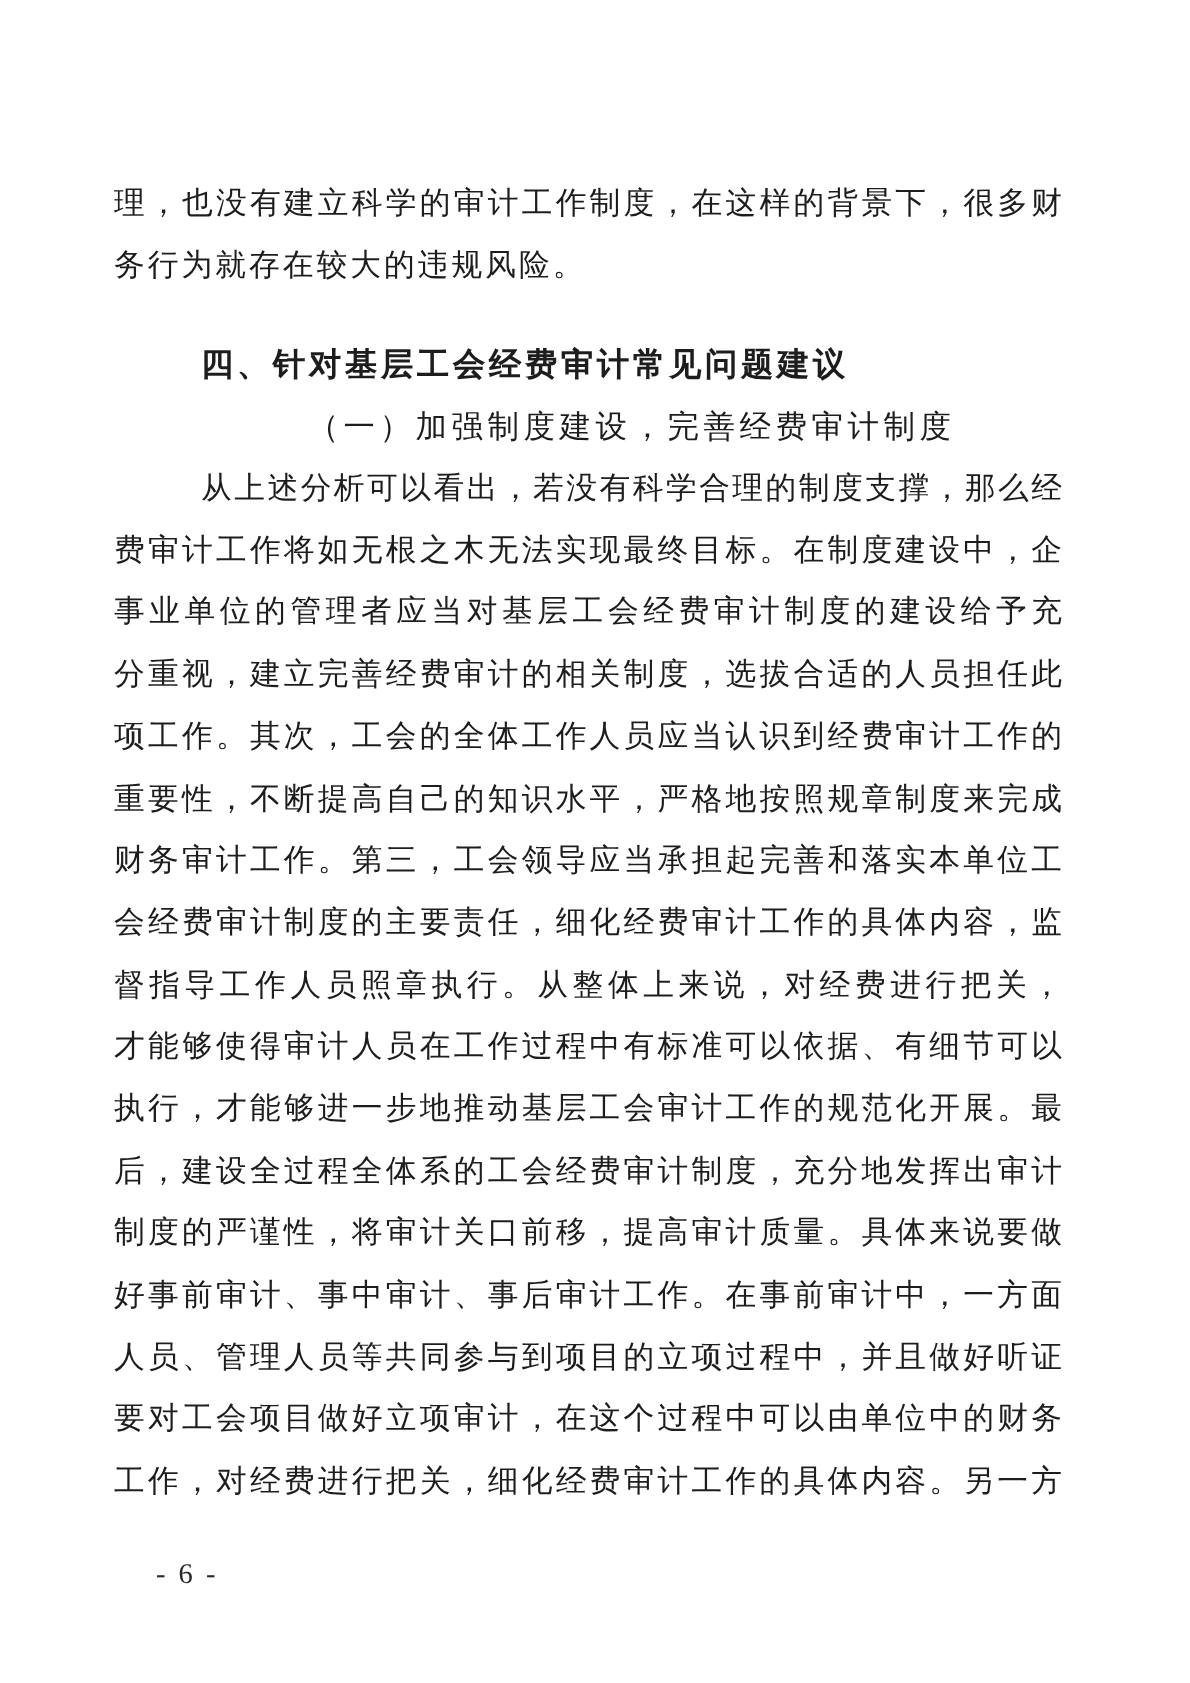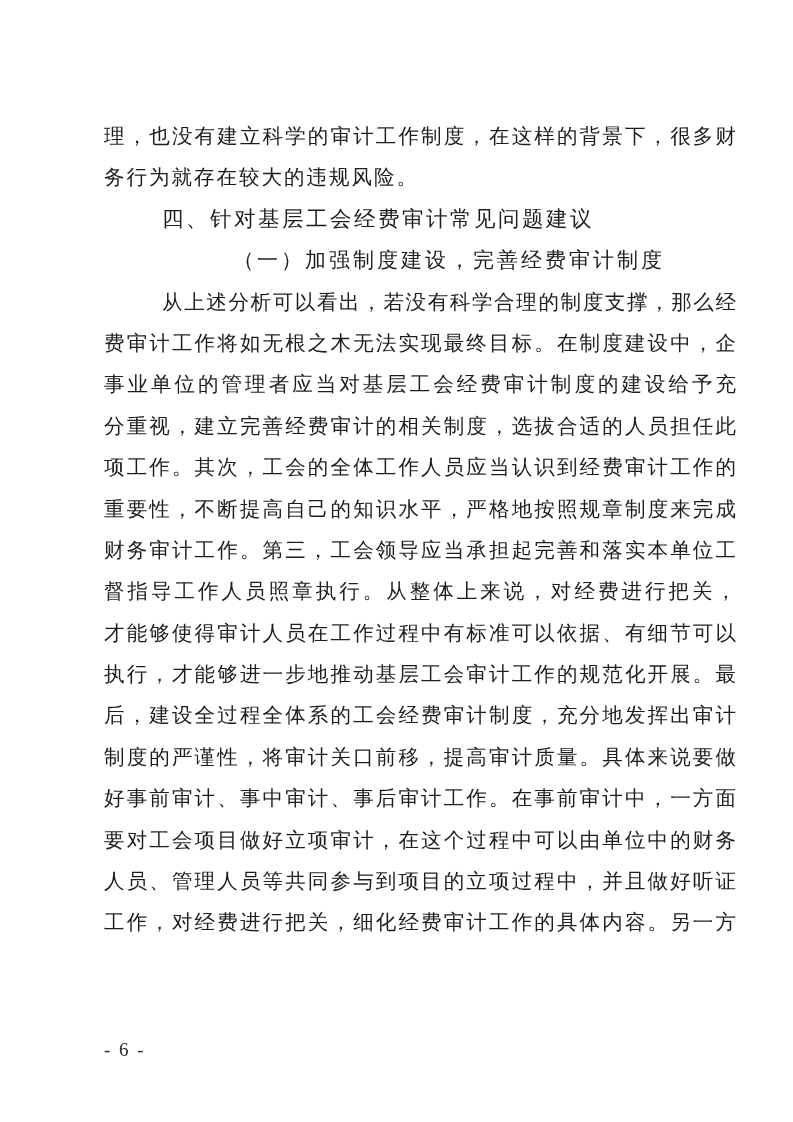--- a/index.html
+++ b/index.html
@@ -10,21 +10,21 @@
   .page{
     position:relative;
     width:793px;
     height:1122px;
     background:var(--page-bg);
     overflow:hidden;
     font-family:"Liberation Serif","DejaVu Serif",serif;
   }
   .text-block{
     position:absolute;
-    left:104px;
+    left:76px;
     top:116px;
     width:632px;
   }
   .line{
     height:41.4px;
     line-height:41.4px;
     font-size:20.5px;
     color:var(--text-color);
     letter-spacing:2px;
     white-space:nowrap;
@@ -35,23 +35,24 @@
     text-align:justify;
     text-align-last:justify;
     text-justify:inter-character;
     word-break:break-all;
   }
   .line.indent{
     padding-left:58px;
   }
   .line.heading-bold{
     font-family:"Liberation Sans","DejaVu Sans",sans-serif;
-    font-weight:400;
+    font-weight:700;
     font-size:21.5px;
     letter-spacing:2.5px;
+    margin-top:24px;
   }
   .line.heading-kai{
     font-size:21px;
     letter-spacing:3px;
     text-align:center;
   }
   .page-number{
     position:absolute;
     left:104px;
     top:1036px;
@@ -72,24 +73,25 @@
       <div class="line">务行为就存在较大的违规风险。</div>
       <div class="line heading-bold indent">四、针对基层工会经费审计常见问题建议</div>
       <div class="line heading-kai indent">（一）加强制度建设，完善经费审计制度</div>
       <div class="line indent justify">从上述分析可以看出，若没有科学合理的制度支撑，那么经</div>
       <div class="line justify">费审计工作将如无根之木无法实现最终目标。在制度建设中，企</div>
       <div class="line justify">事业单位的管理者应当对基层工会经费审计制度的建设给予充</div>
       <div class="line justify">分重视，建立完善经费审计的相关制度，选拔合适的人员担任此</div>
       <div class="line justify">项工作。其次，工会的全体工作人员应当认识到经费审计工作的</div>
       <div class="line justify">重要性，不断提高自己的知识水平，严格地按照规章制度来完成</div>
       <div class="line justify">财务审计工作。第三，工会领导应当承担起完善和落实本单位工</div>
+      <div class="line justify">会经费审计制度的主要责任，细化经费审计工作的具体内容，监</div>
       <div class="line justify">督指导工作人员照章执行。从整体上来说，对经费进行把关，</div>
       <div class="line justify">才能够使得审计人员在工作过程中有标准可以依据、有细节可以</div>
       <div class="line justify">执行，才能够进一步地推动基层工会审计工作的规范化开展。最</div>
       <div class="line justify">后，建设全过程全体系的工会经费审计制度，充分地发挥出审计</div>
       <div class="line justify">制度的严谨性，将审计关口前移，提高审计质量。具体来说要做</div>
       <div class="line justify">好事前审计、事中审计、事后审计工作。在事前审计中，一方面</div>
+      <div class="line justify">人员、管理人员等共同参与到项目的立项过程中，并且做好听证</div>
       <div class="line justify">要对工会项目做好立项审计，在这个过程中可以由单位中的财务</div>
-      <div class="line justify">人员、管理人员等共同参与到项目的立项过程中，并且做好听证</div>
       <div class="line justify">工作，对经费进行把关，细化经费审计工作的具体内容。另一方</div>
     </div>
   <div class="page-number">- 6 -</div>
 </div>
 
 </body></html>

